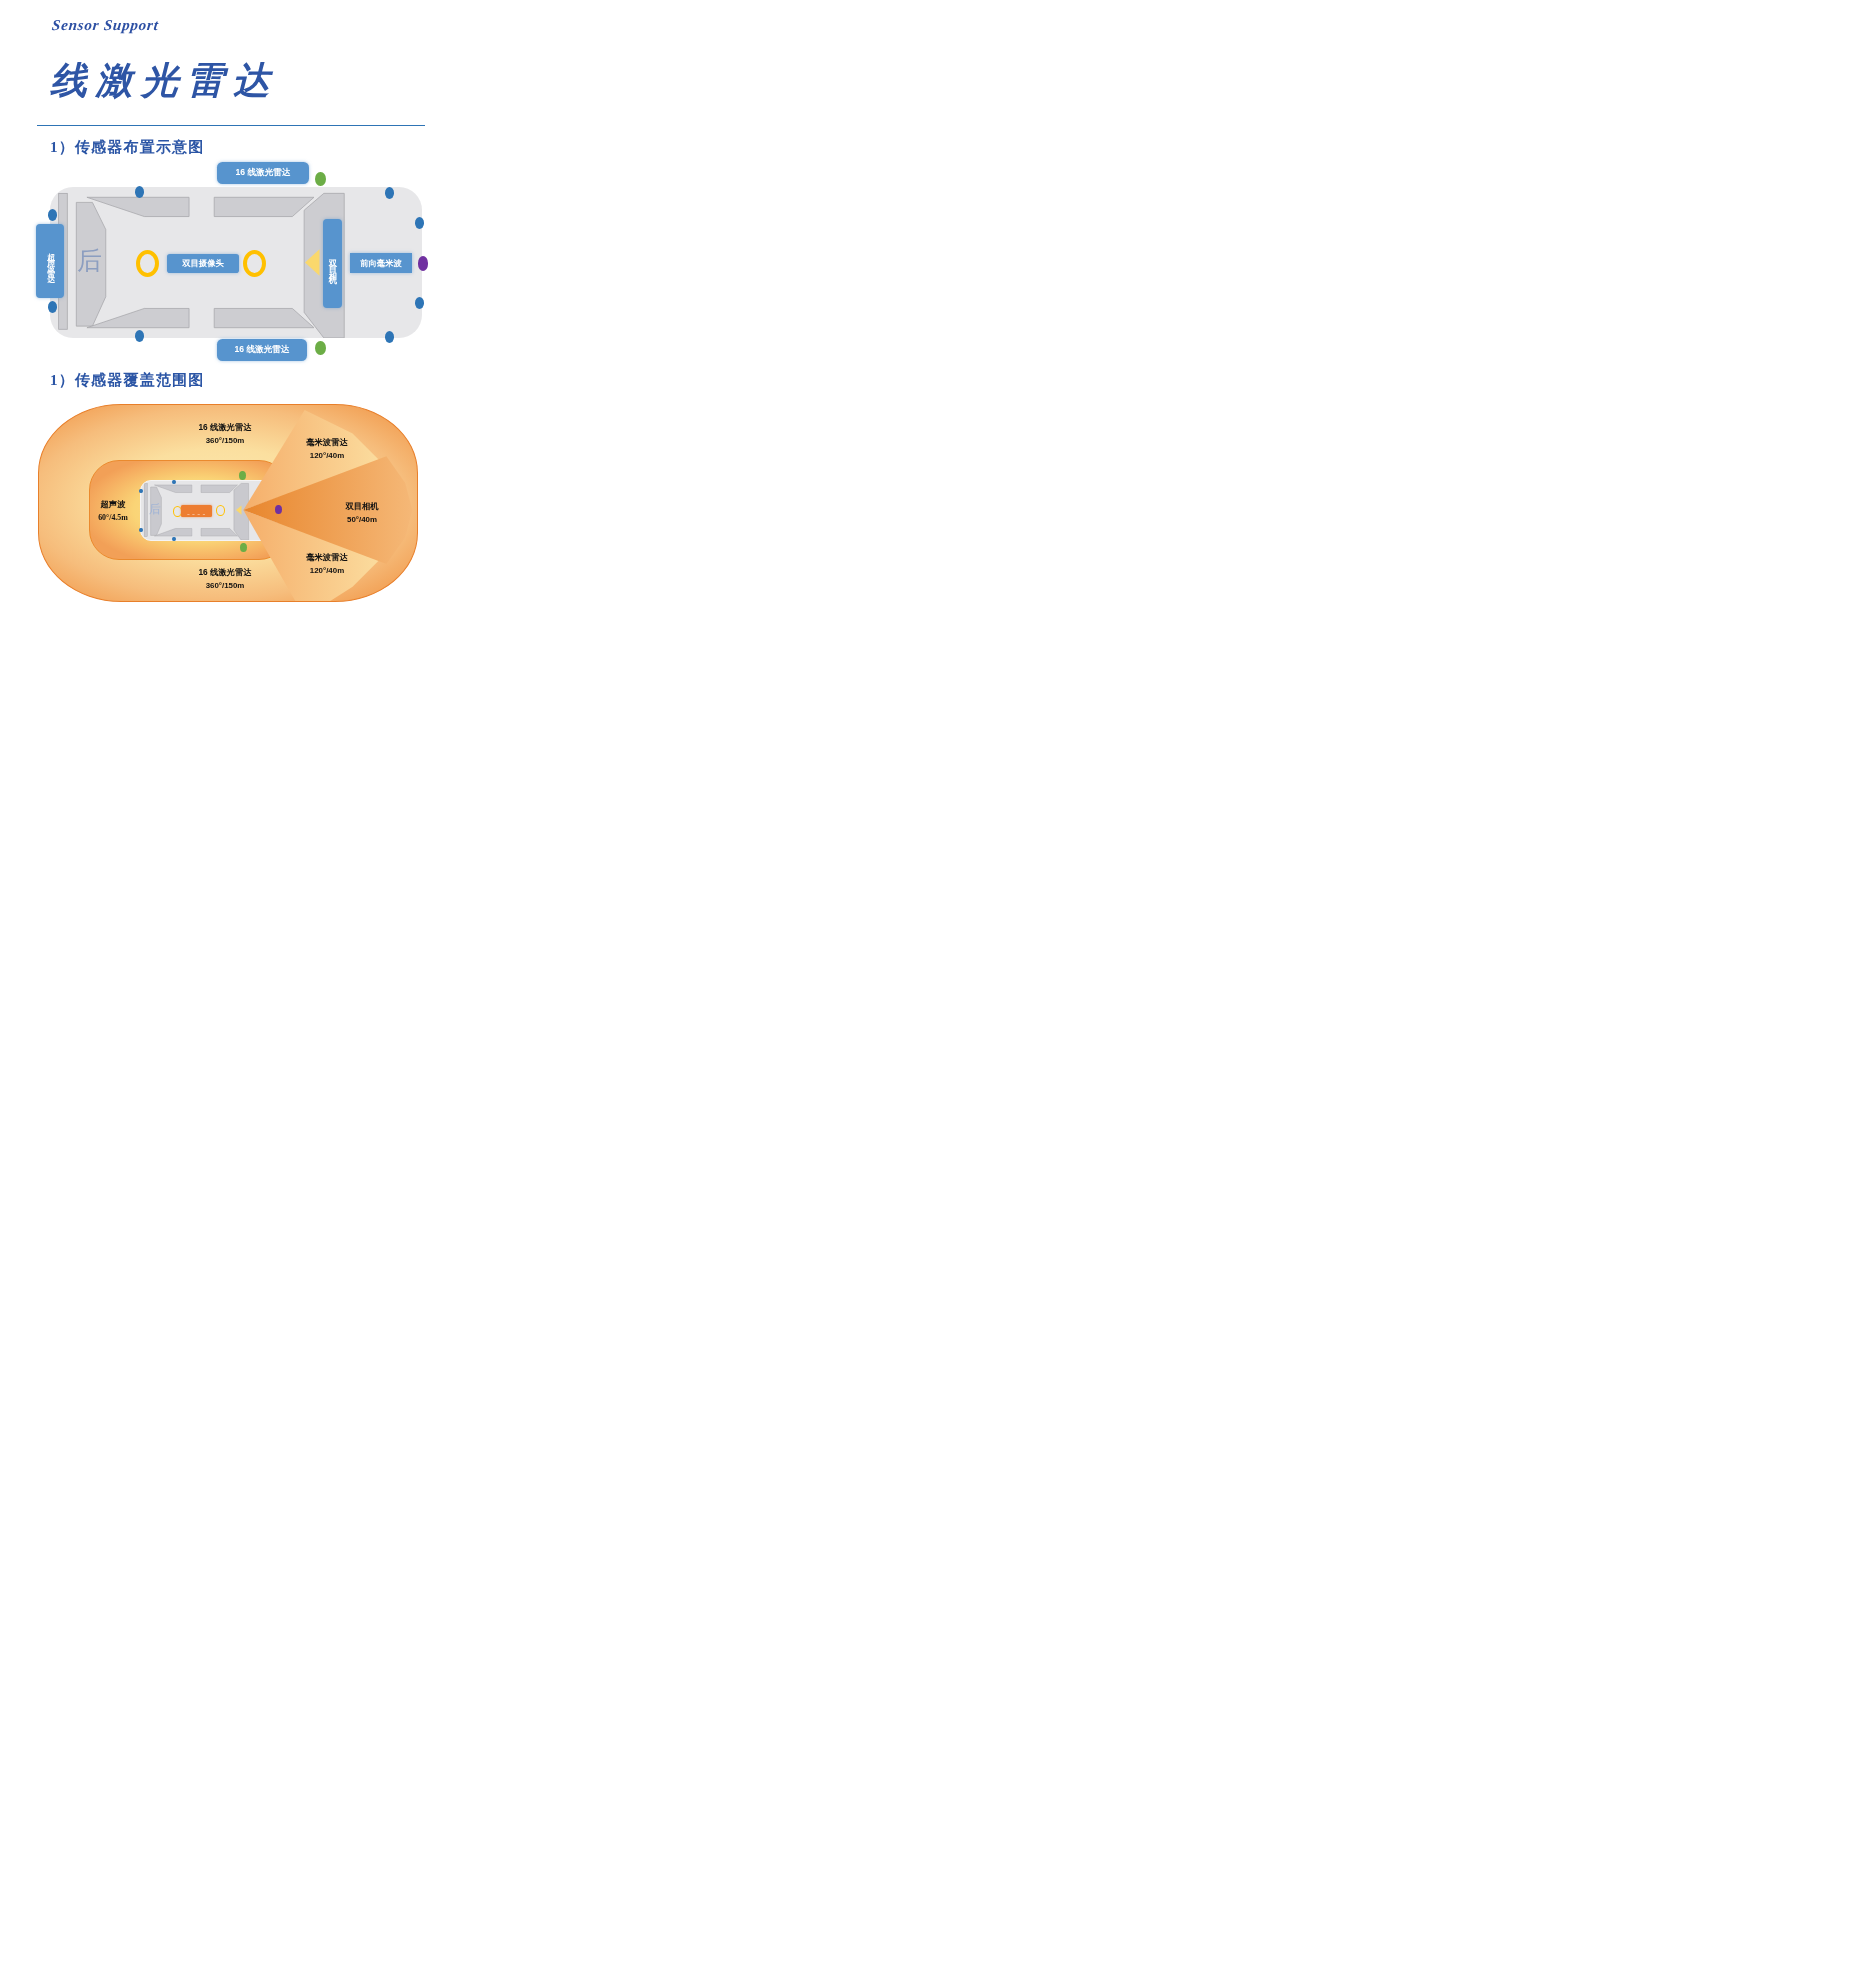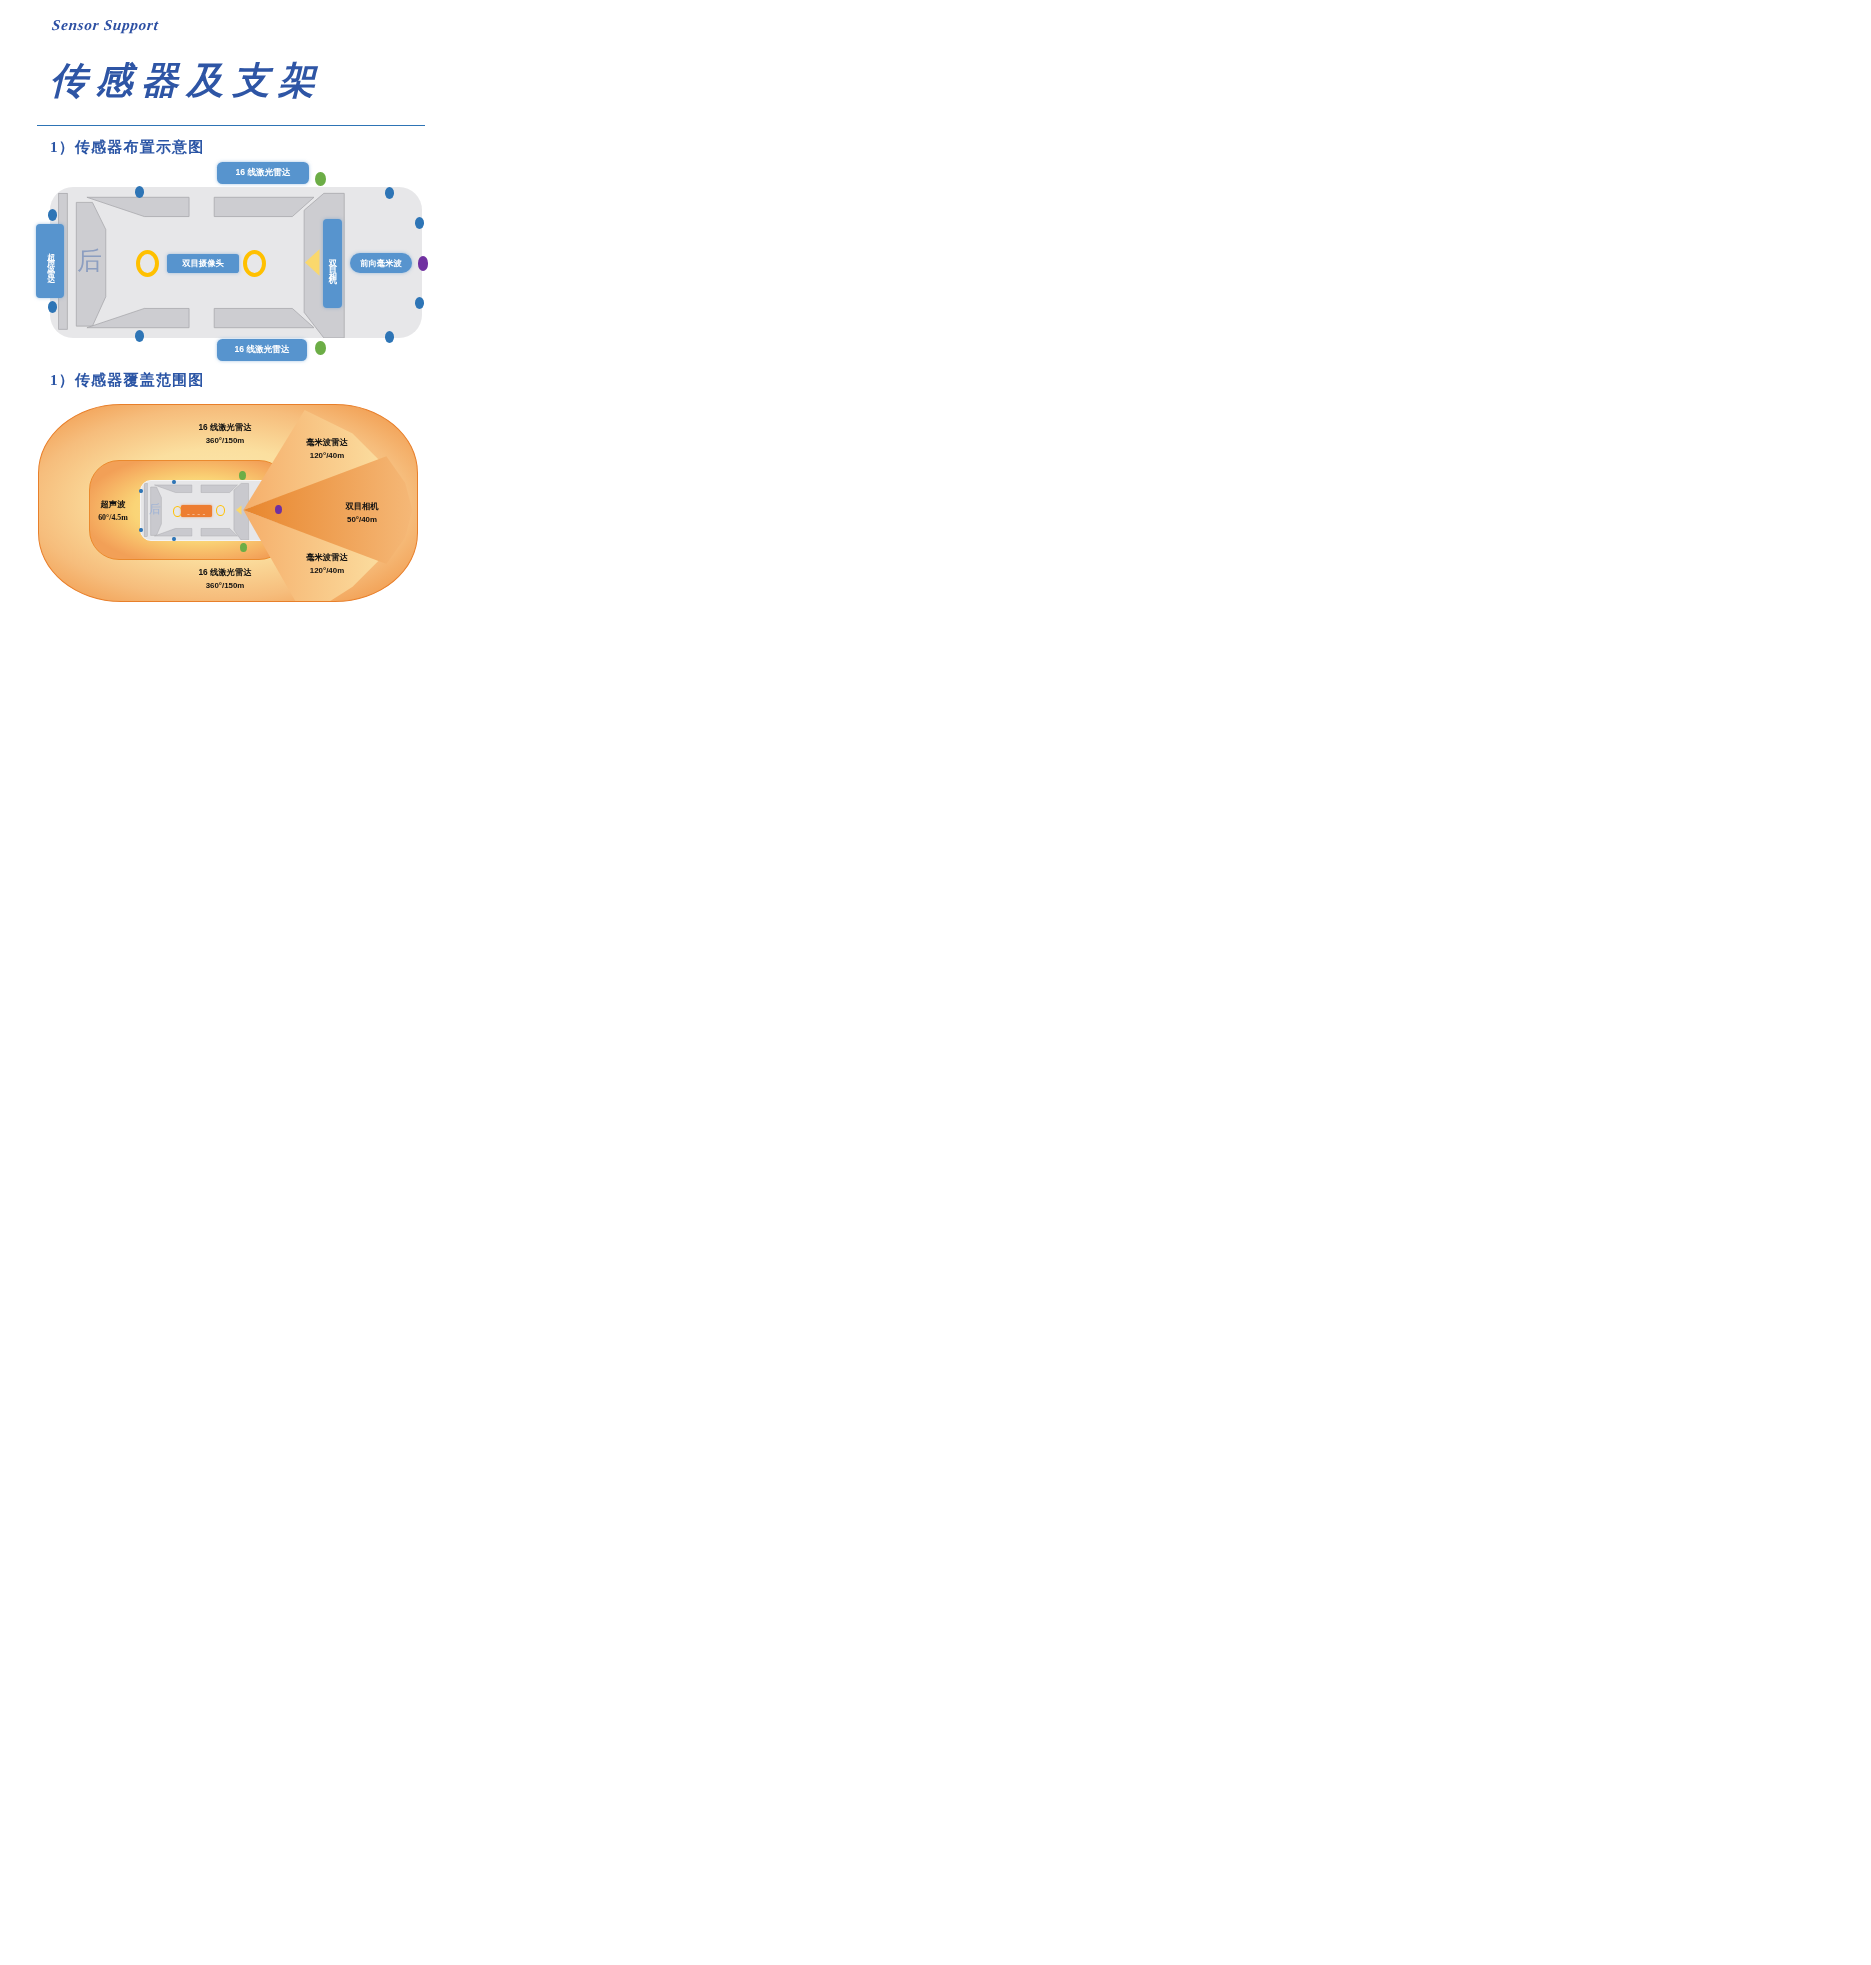--- a/index.html
+++ b/index.html
@@ -46,21 +46,21 @@
   .gnss{left:142px;top:100px;width:31px;height:11.8px;background:#ED7D31;border-radius:1.6px;
         color:#fff;display:flex;align-items:flex-end;justify-content:center;
         font-size:4.3px;font-weight:bold;letter-spacing:0.8px;box-shadow:0 0 2.4px rgba(237,125,49,.7);}
 </style>
 </head>
 <body>
 
 <div class="page">
 
   <div class="abs brand">Sensor Support</div>
-  <div class="abs big-title">传感器及支架</div>
+  <div class="abs big-title">线激光雷达</div>
   <div class="abs rule"></div>
   <div class="abs sec-heading" style="left:50px;top:138px;">1）传感器布置示意图</div>
 
   <div class="abs blue-label" style="left:217px;top:162px;width:92px;height:22px;font-size:8.6px;border-radius:5.5px;">16 线激光雷达</div>
   <div class="abs dot dot-green" style="left:315px;top:172px;"></div>
 
   <div class="abs vehicle">
     <svg width="372" height="151" viewBox="0 0 947 384">
       <g fill="#CDCDD1" stroke="#A8A8AC" stroke-width="2">
         <rect x="22" y="16" width="22" height="346"></rect>
@@ -78,21 +78,21 @@
 
   <div class="abs blue-label v-label" style="left:36px;top:224px;width:27.5px;height:74px;font-size:7.9px;">超声波雷达</div>
 
   <div class="abs ring" style="left:136px;top:250px;"></div>
   <div class="abs blue-label" style="left:167px;top:254px;width:72px;height:19px;font-size:8.3px;border-radius:2.8px;">双目摄像头</div>
   <div class="abs ring" style="left:243px;top:250px;"></div>
 
   <div class="abs tri" style="left:305px;top:248px;width:14.5px;height:29px;"></div>
   <div class="abs blue-label v-label" style="left:323px;top:219px;width:19px;height:89px;font-size:8.3px;">双目相机</div>
 
-  <div class="abs blue-label" style="left:350px;top:253px;width:62px;height:20.4px;font-size:8.3px;border-radius:10px;">前向毫米波</div>
+  <div class="abs blue-label" style="left:350px;top:253px;width:62px;height:20.4px;font-size:8.3px;border-radius:0;">前向毫米波</div>
   <div class="abs dot dot-purple" style="left:418px;top:256px;"></div>
 
   <div class="abs dot dot-blue" style="left:135px;top:186px;"></div>
   <div class="abs dot dot-blue" style="left:385px;top:187px;"></div>
   <div class="abs dot dot-blue" style="left:48px;top:209px;"></div>
   <div class="abs dot dot-blue" style="left:48px;top:301px;"></div>
   <div class="abs dot dot-blue" style="left:415px;top:217px;"></div>
   <div class="abs dot dot-blue" style="left:415px;top:297px;"></div>
   <div class="abs dot dot-blue" style="left:135px;top:330px;"></div>
   <div class="abs dot dot-blue" style="left:385px;top:331px;"></div>

